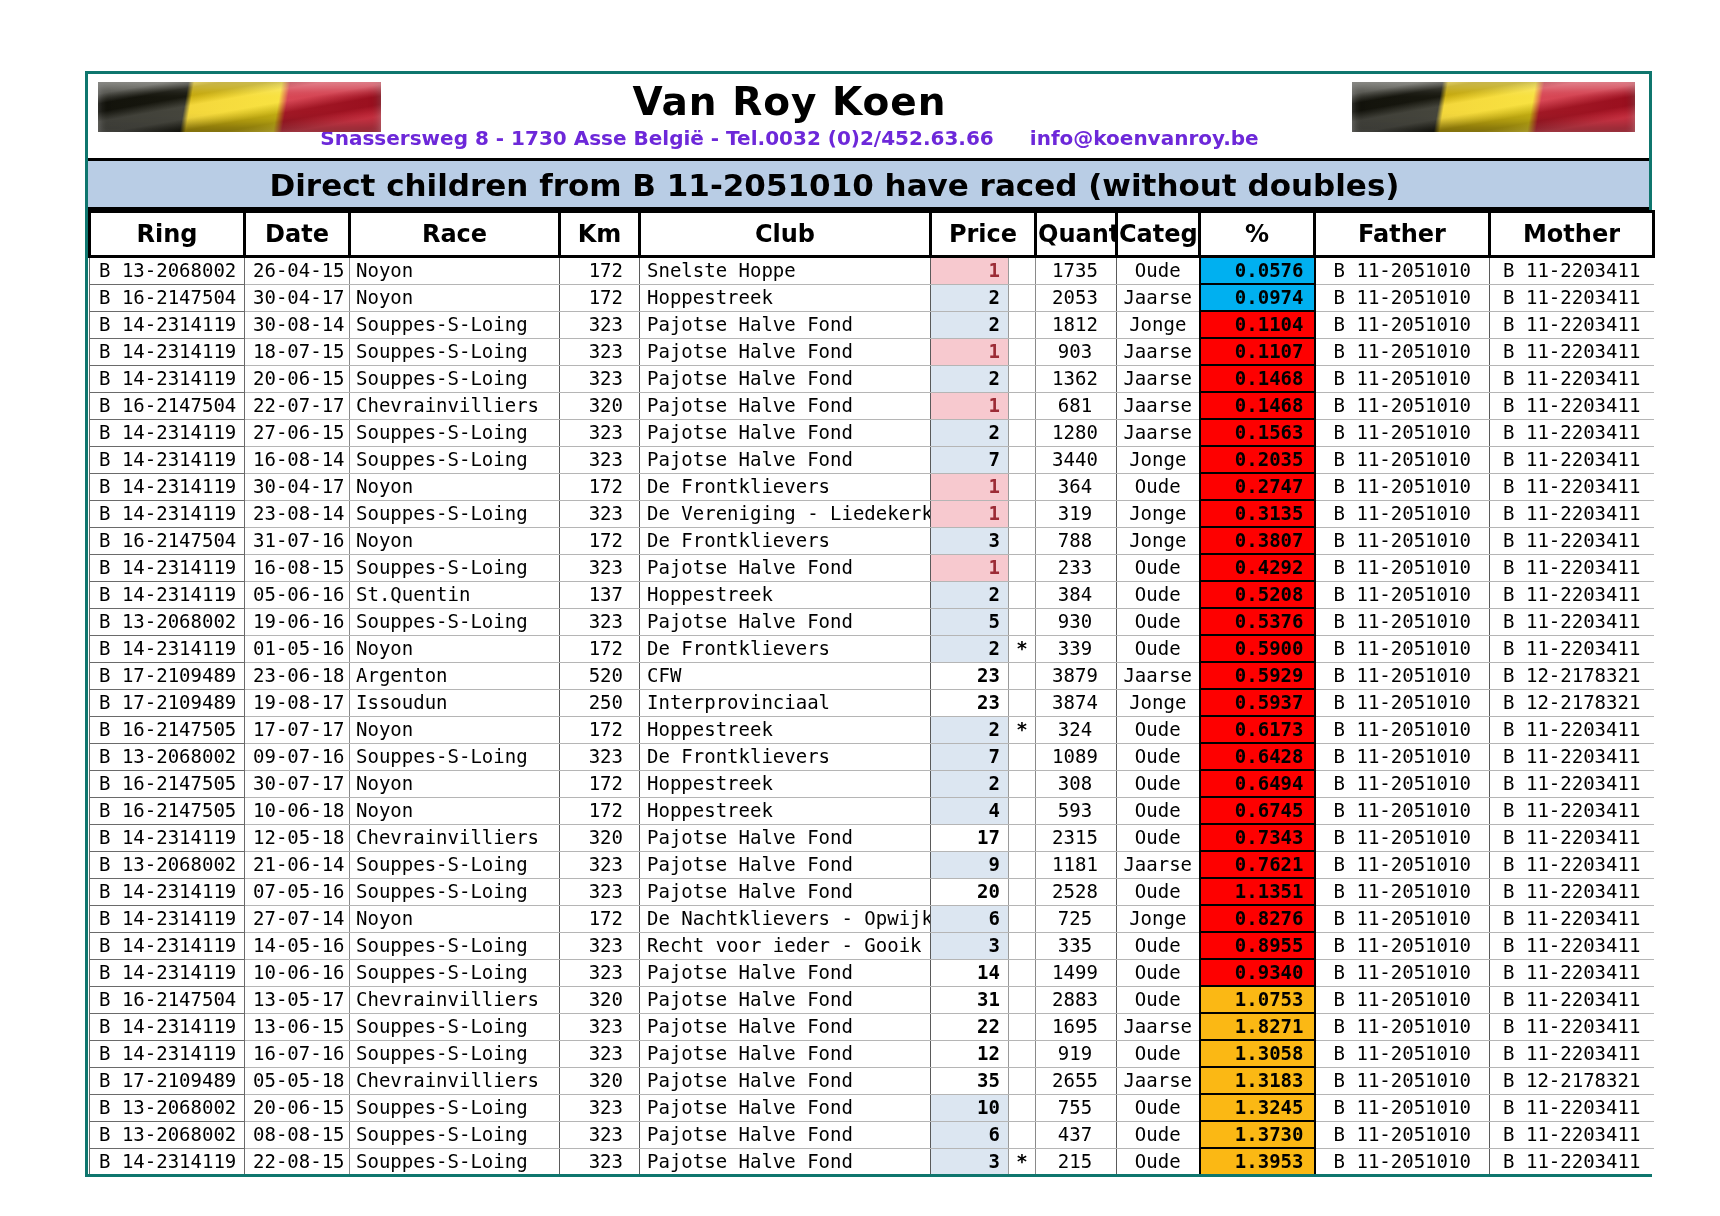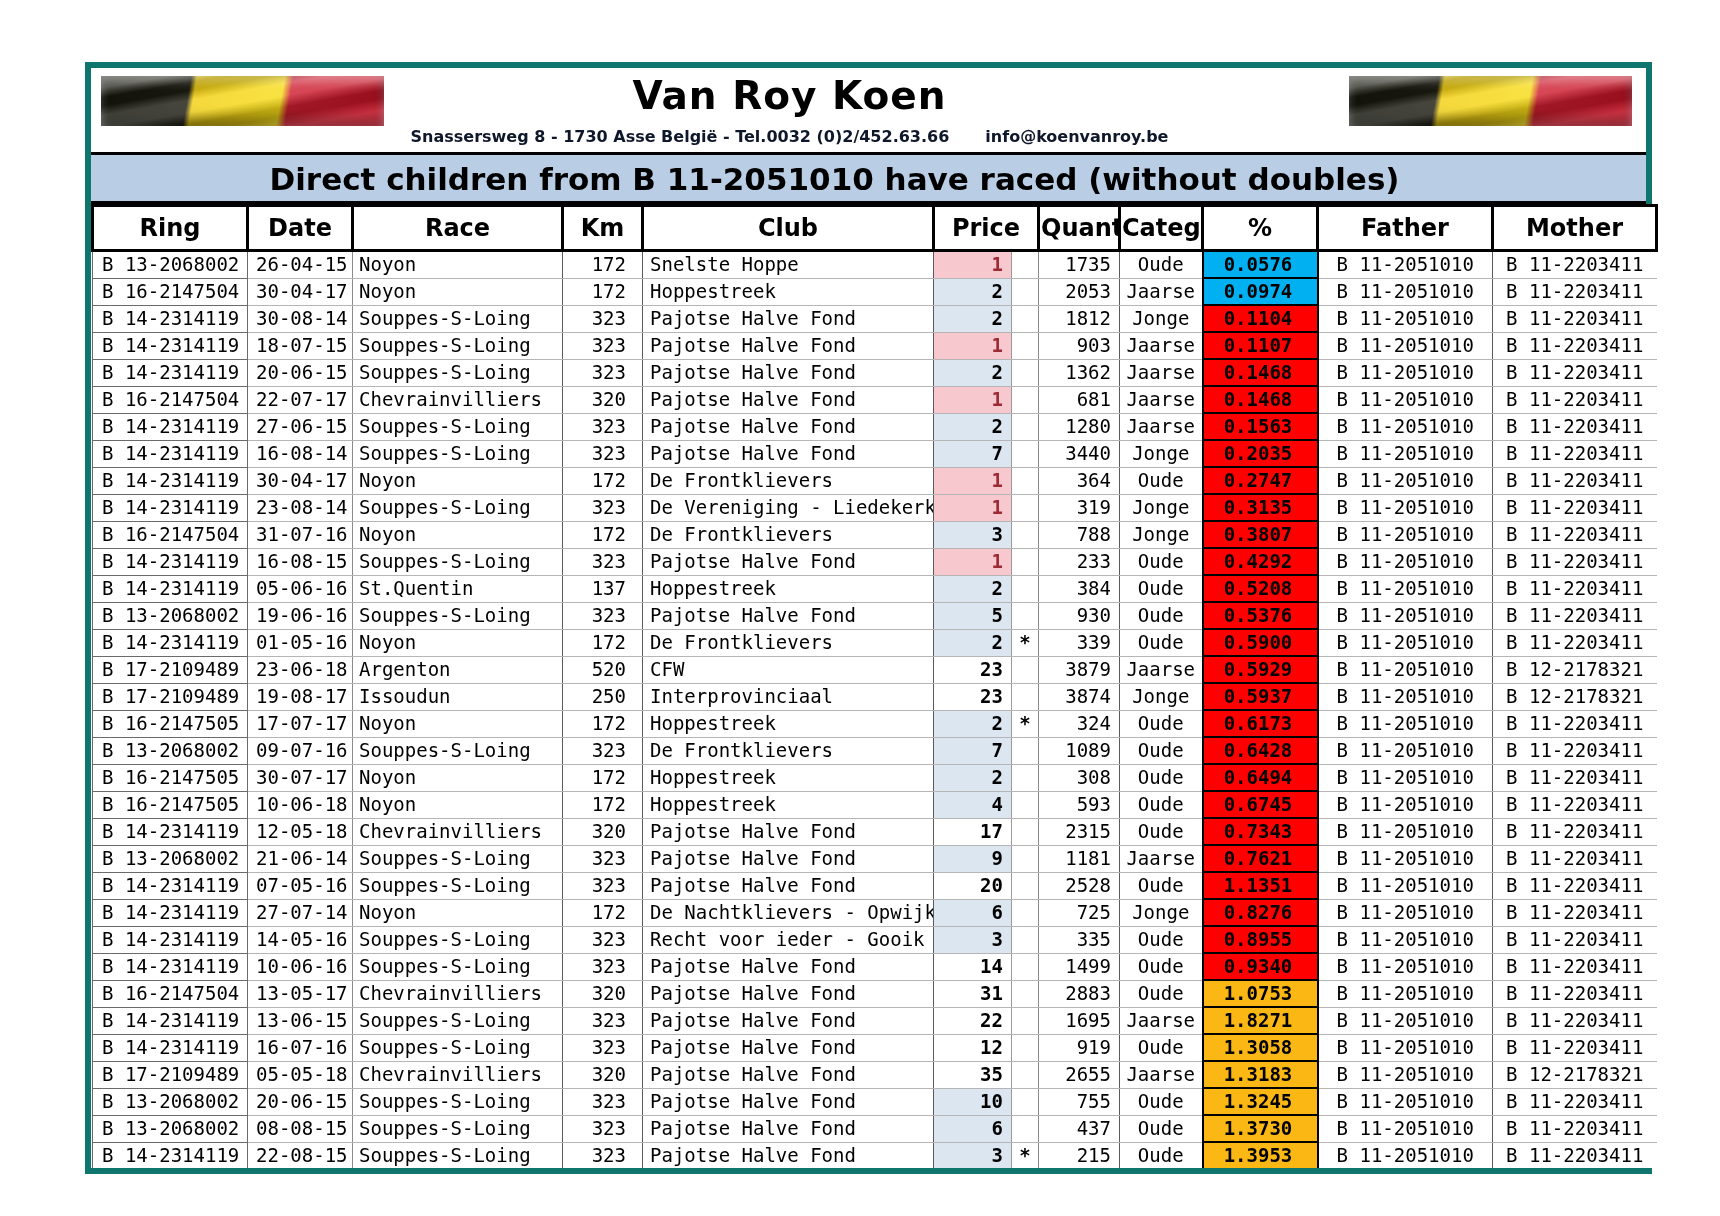--- a/index.html
+++ b/index.html
@@ -11,42 +11,42 @@
     --pct-red:#fe0000;
     --pct-orange:#fbb814;
   }
   *{box-sizing:border-box;}
   html,body{margin:0;padding:0;}
   body{
     width:1720px;height:1216px;background:#ffffff;position:relative;
     font-family:"DejaVu Sans Mono", monospace;
   }
   .doc{
-    position:absolute;left:85px;top:62px;width:1567px;
-    border:6px solid #0f766e;background:#fff;
+    position:absolute;left:85px;top:71px;width:1567px;
+    border:3px solid #0f766e;background:#fff;
   }
   
   .header-band{position:relative;height:84px;background:#fff;}
   .flag{
     position:absolute;top:8px;width:283px;height:50px;
     background:linear-gradient(100deg,#16160e 0%,#1d1d12 31%,#f2cf11 33%,#f7dc17 63%,#cf1f30 66%,#c41226 100%);
     box-shadow:inset 0 6px 10px rgba(255,255,255,.35), inset 0 -8px 12px rgba(0,0,0,.35);
   }
   .flag:after{
     content:"";position:absolute;inset:0;
     background:linear-gradient(170deg,rgba(255,255,255,.25) 0 12%,rgba(0,0,0,.18) 22% 30%,rgba(255,255,255,.18) 40% 52%,rgba(0,0,0,.22) 64% 72%,rgba(255,255,255,.12) 84% 100%);
   }
   .flag-left{left:10px;}
   .flag-right{right:14px;}
   .header-center{
     padding-top:6px;text-align:center;margin-right:158px;
     font-family:"DejaVu Sans", sans-serif;
   }
   .title{font-size:39px;font-weight:bold;letter-spacing:1px;line-height:44px;color:#000;}
-  .subtitle{font-size:16px;font-weight:bold;color:#0f172a;margin-top:9px;}
+  .subtitle{font-size:20px;font-weight:bold;color:#6d28d9;margin-top:2px;}
   .subtitle .email-gap{display:inline-block;width:36px;}
   
   .banner{
     height:52px;background:var(--banner-bg);
     border-top:3px solid #000;border-bottom:3px solid #000;
     text-align:center;padding-right:68px;
     font-family:"DejaVu Sans", sans-serif;
     font-size:31px;font-weight:bold;line-height:48px;color:#000;
   }
   
@@ -67,24 +67,24 @@
   }
   td.ring{border:1px solid #6a6a6a;padding-left:9px;}
   td.date{padding-left:8px;border-right:1px solid #8a8a8a;}
   td.race{padding-left:6px;}
   td.km{text-align:right;padding-right:16px;}
   td.club{padding-left:7px;margin-top:8px;}
   td.price{text-align:right;font-weight:bold;padding-right:8px;border-right:1px solid #9a9a9a;}
   td.price.hl-first{background:var(--price-first-bg);color:var(--price-first-text);}
   td.price.hl-top{background:var(--price-top-bg);}
   td.star{text-align:center;font-weight:bold;padding:0 2px;border-right:1px solid #8a8a8a;}
-  td.qty{text-align:right;padding-right:8px;}
+  td.qty{text-align:center;padding-right:8px;}
   td.categ{text-align:center;padding:0 2px;}
   td.pct{
-    text-align:center;font-weight:bold;padding-right:10px;
+    text-align:right;font-weight:bold;padding-right:10px;
     border:2px solid #000;
   }
   td.pct.hl-cyan{background:var(--pct-cyan);}
   td.pct.hl-red{background:var(--pct-red);}
   td.pct.hl-orange{background:var(--pct-orange);}
   td.father{text-align:center;border-left:2px solid #000;}
   td.mother{text-align:center;border-right:none;}
   tbody tr:last-child td{border-bottom:none;}
 </style>
 </head>

